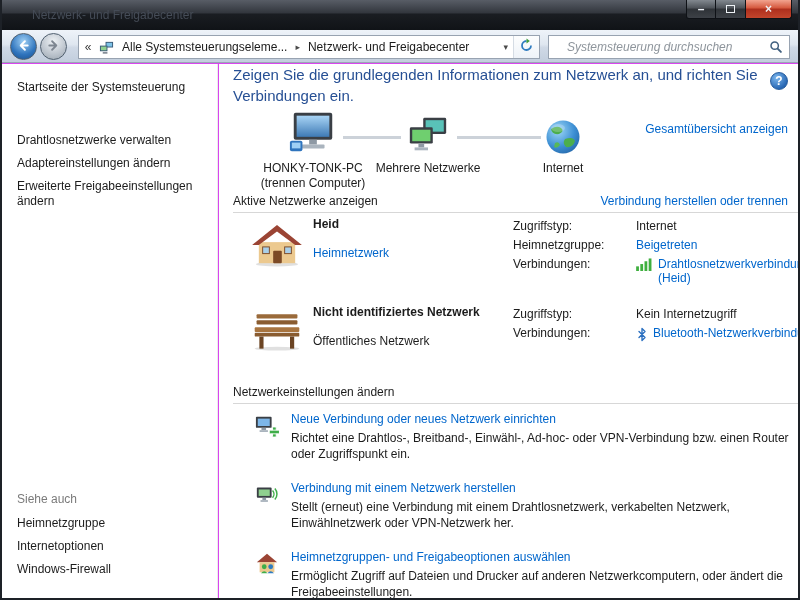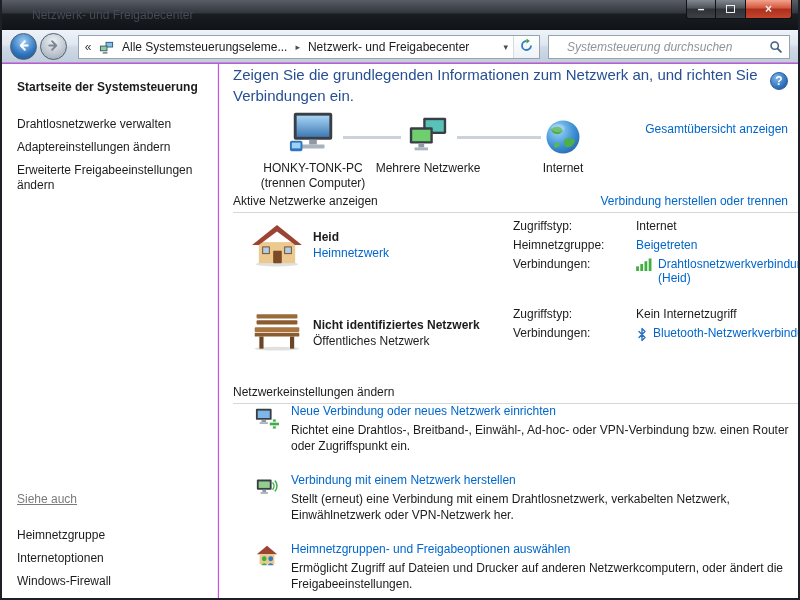--- a/index.html
+++ b/index.html
@@ -41,23 +41,23 @@
   .searchbox{position:absolute;right:8px;top:5px;width:242px;height:24px;background:#fff;
              border:1px solid #98a3b1;display:flex;align-items:center;}
   .searchbox input{flex:1;min-width:0;border:none;outline:none;background:transparent;
                    font:italic 12px "Liberation Sans",sans-serif;color:#333;padding:0 18px;}
   .searchbox input::placeholder{color:#8e959c;font-style:italic;}
   .mag{width:26px;display:flex;align-items:center;justify-content:center;cursor:pointer;}
 
   
   .sidebar{position:absolute;top:64px;left:0;width:216px;bottom:0;background:#fff;border-right:1px solid #ececec;}
   .side-item{padding:4px 10px 4px 15px;color:#1c1c1c;cursor:pointer;line-height:15px;}
-  .side-item.home{margin-top:12px;margin-bottom:14px;font-weight:bold;}
+  .side-item.home{margin-top:12px;margin-bottom:30px;}
   .side-bottom{position:absolute;top:424px;left:0;right:0;}
-  .side-header{color:#7a7a7a;padding:4px 10px 4px 15px;margin-bottom:14px;text-decoration:underline;}
+  .side-header{color:#7a7a7a;padding:4px 10px 4px 15px;margin-bottom:2px;}
 
   
   .main{position:absolute;top:64px;left:217px;right:0;bottom:0;background:#fff;overflow:hidden;padding-left:14px;}
   .help{position:absolute;top:8px;right:10px;width:18px;height:18px;border-radius:50%;
         background:radial-gradient(circle at 35% 30%,#7cb7ee,#2a69b5 70%,#1b4f92);
         border:1px solid #275d9e;color:#fff;font-weight:bold;font-size:12px;
         display:flex;align-items:center;justify-content:center;cursor:pointer;}
   .heading{font-size:15px;font-weight:normal;color:#264f94;width:548px;line-height:1.4;margin-top:0;}
   .link{color:#0066cc;cursor:pointer;text-decoration:none;}
 
@@ -75,33 +75,33 @@
   .overview-link{position:absolute;right:0;top:8px;}
 
   
   .sec-row{display:flex;justify-content:space-between;align-items:flex-end;margin:2px 10px 0 0;}
   .rule{border:none;border-top:1px solid #d7d7d7;margin-top:4px;}
 
   
   .network-row{position:relative;height:88px;}
   .network-row.second{height:82px;}
   .net-icon{position:absolute;left:18px;top:10px;}
-  .net-name{position:absolute;left:80px;top:17px;font-weight:bold;}
+  .net-name{position:absolute;left:80px;top:4px;font-weight:bold;}
   .net-cat{position:absolute;left:80px;top:33px;}
   .net-cat.plain{color:#1c1c1c;cursor:default;}
   .net-details{position:absolute;left:280px;top:6px;}
   .detail-row{display:flex;margin-bottom:5px;align-items:flex-start;line-height:14px;}
   .dlabel{width:123px;flex:none;}
   .conn-cell{display:flex;align-items:flex-start;}
   .conn-icon{margin-right:5px;margin-top:1px;flex:none;}
   .cline{display:block;white-space:nowrap;line-height:14px;}
 
   
   .option{position:relative;height:69px;}
-  .option.first{margin-top:0;}
+  .option.first{margin-top:8px;}
   .opt-icon{position:absolute;left:22px;top:2px;}
   .opt-body{margin-left:58px;}
   .opt-title{display:inline-block;}
   .opt-desc{color:#1c1c1c;width:505px;line-height:16px;margin-top:4px;}
 </style>
 </head>
 <body>
 
 <div class="window">
 

